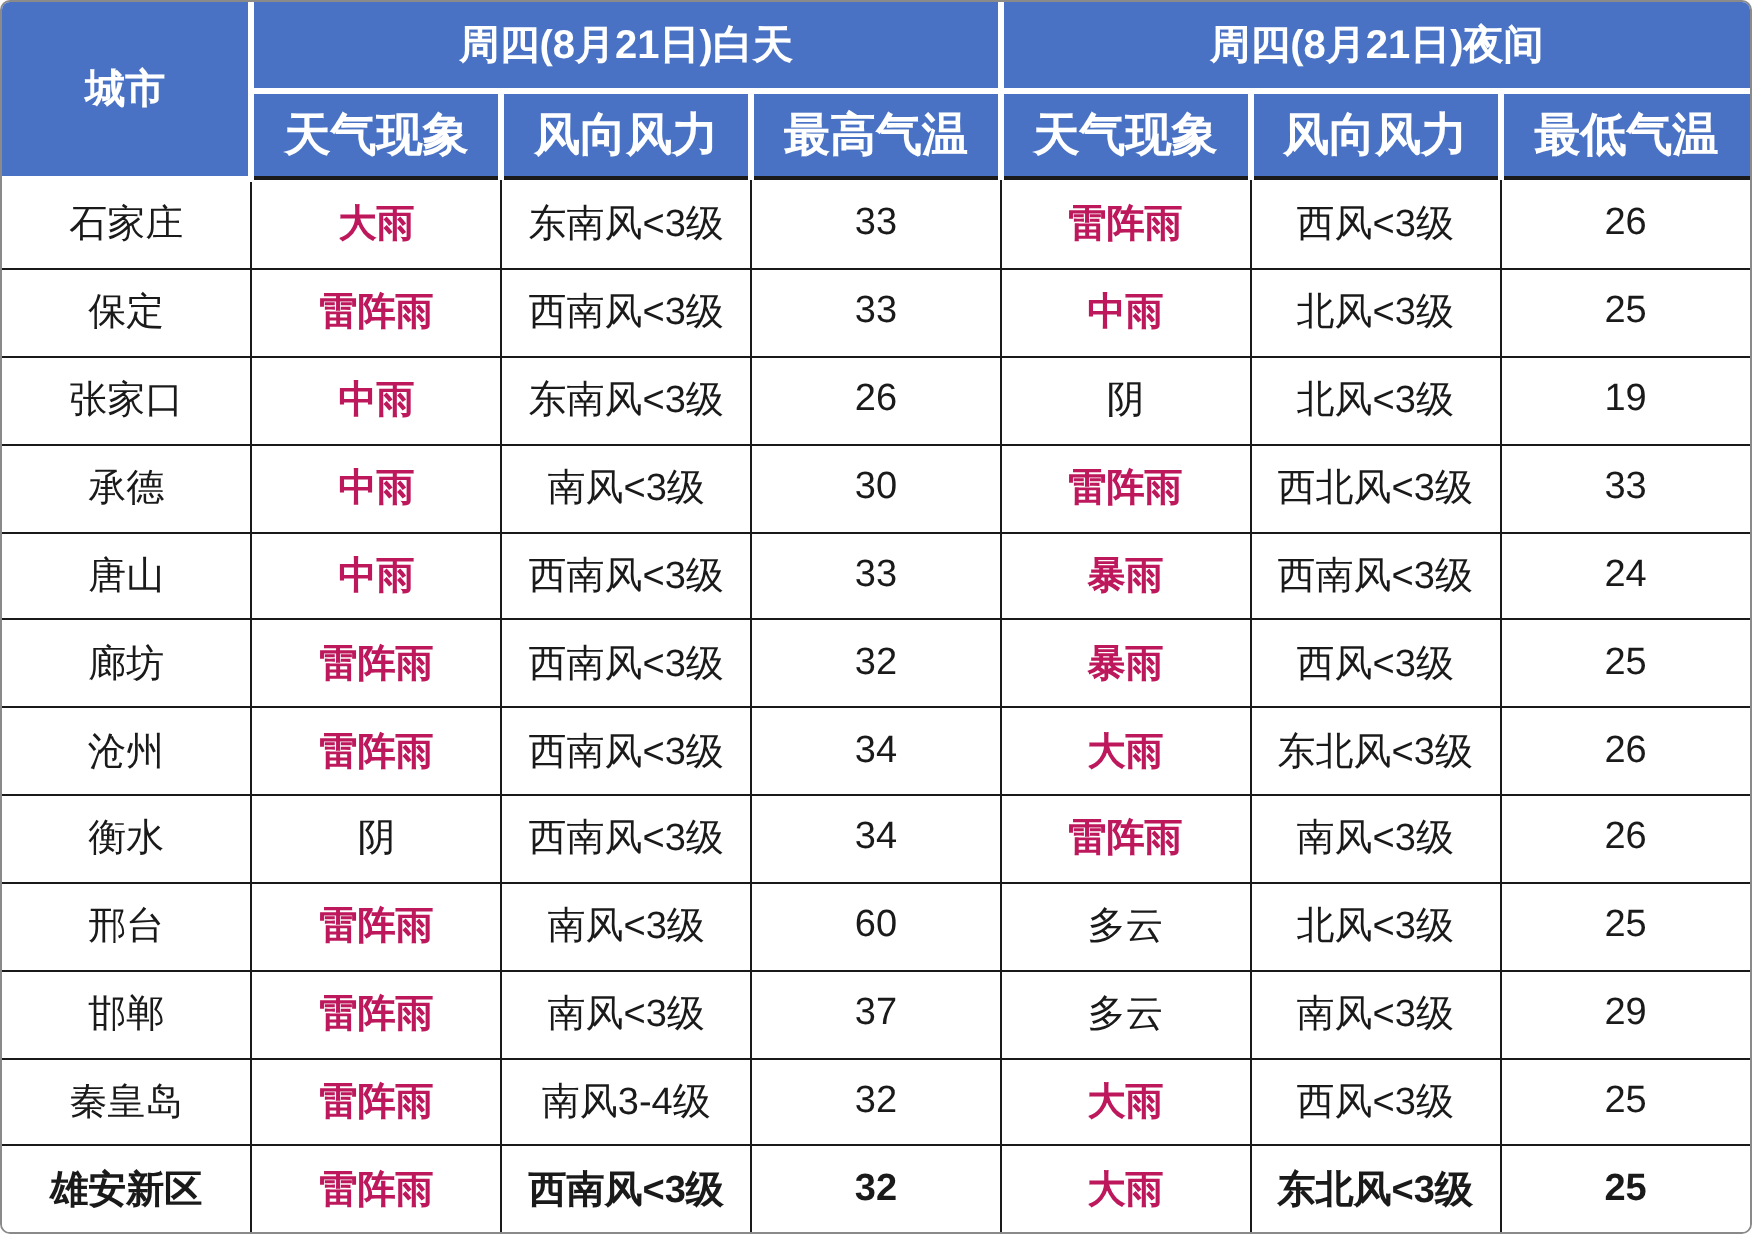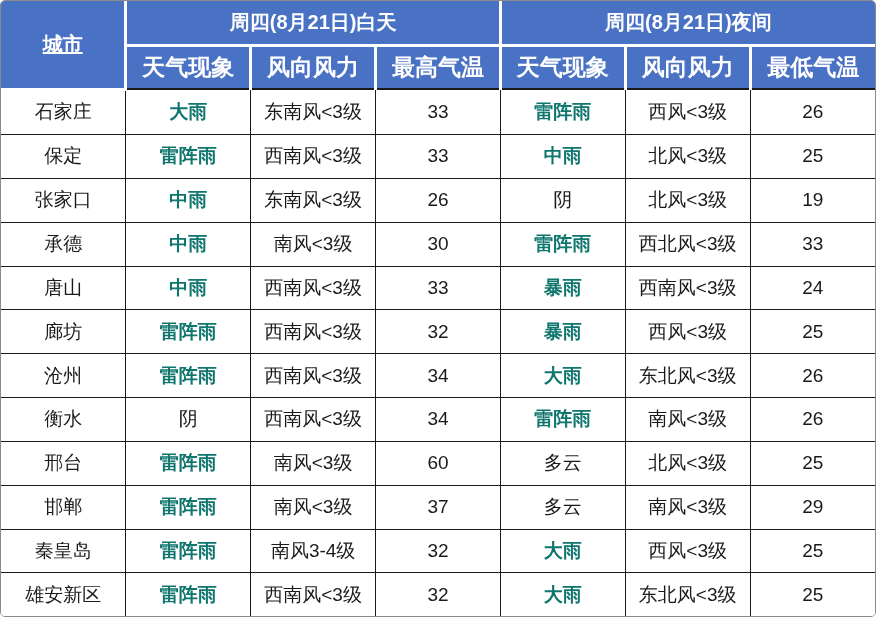--- a/index.html
+++ b/index.html
@@ -31,37 +31,37 @@
     border: 3px solid #ffffff;
     text-align: center;
     padding: 0;
   }
   thead tr { height: 44px; }
   thead tr.subhead th { font-size: 23px; }
   
   thead tr.subhead th, th.city-h { border-bottom: 2px solid #1a1a1a; }
   
   thead tr:first-child th { border-top: 0; }
-  thead tr:first-child th:first-child { border-left: 0; text-decoration: underline; }
+  thead tr:first-child th:first-child { border-left: 0; }
   thead tr:first-child th:last-child,
   thead tr.subhead th:last-child { border-right: 0; }
   table.wt td {
     border: 1px solid #1a1a1a;
     text-align: center;
     vertical-align: middle;
     font-size: 19px;
     color: #1a1a1a;
     padding: 0;
     background: #ffffff;
   }
   tbody td:first-child { border-left: 0; }
   tbody td:last-child { border-right: 0; }
-  tbody tr:last-child td { border-bottom: 0; }
+  tbody tr:last-child td { border-bottom: 0; font-weight: bold; }
   td.wx { font-weight: bold; }
-  td.wx.red { color: #0f766e; }
+  td.wx.red { color: #be185d; }
   td.wx:not(.red) { font-weight: normal; }
 </style>
 </head>
 <body>
 
 <div class="page">
   <table class="wt">
     <colgroup>
       <col>
         <col>

